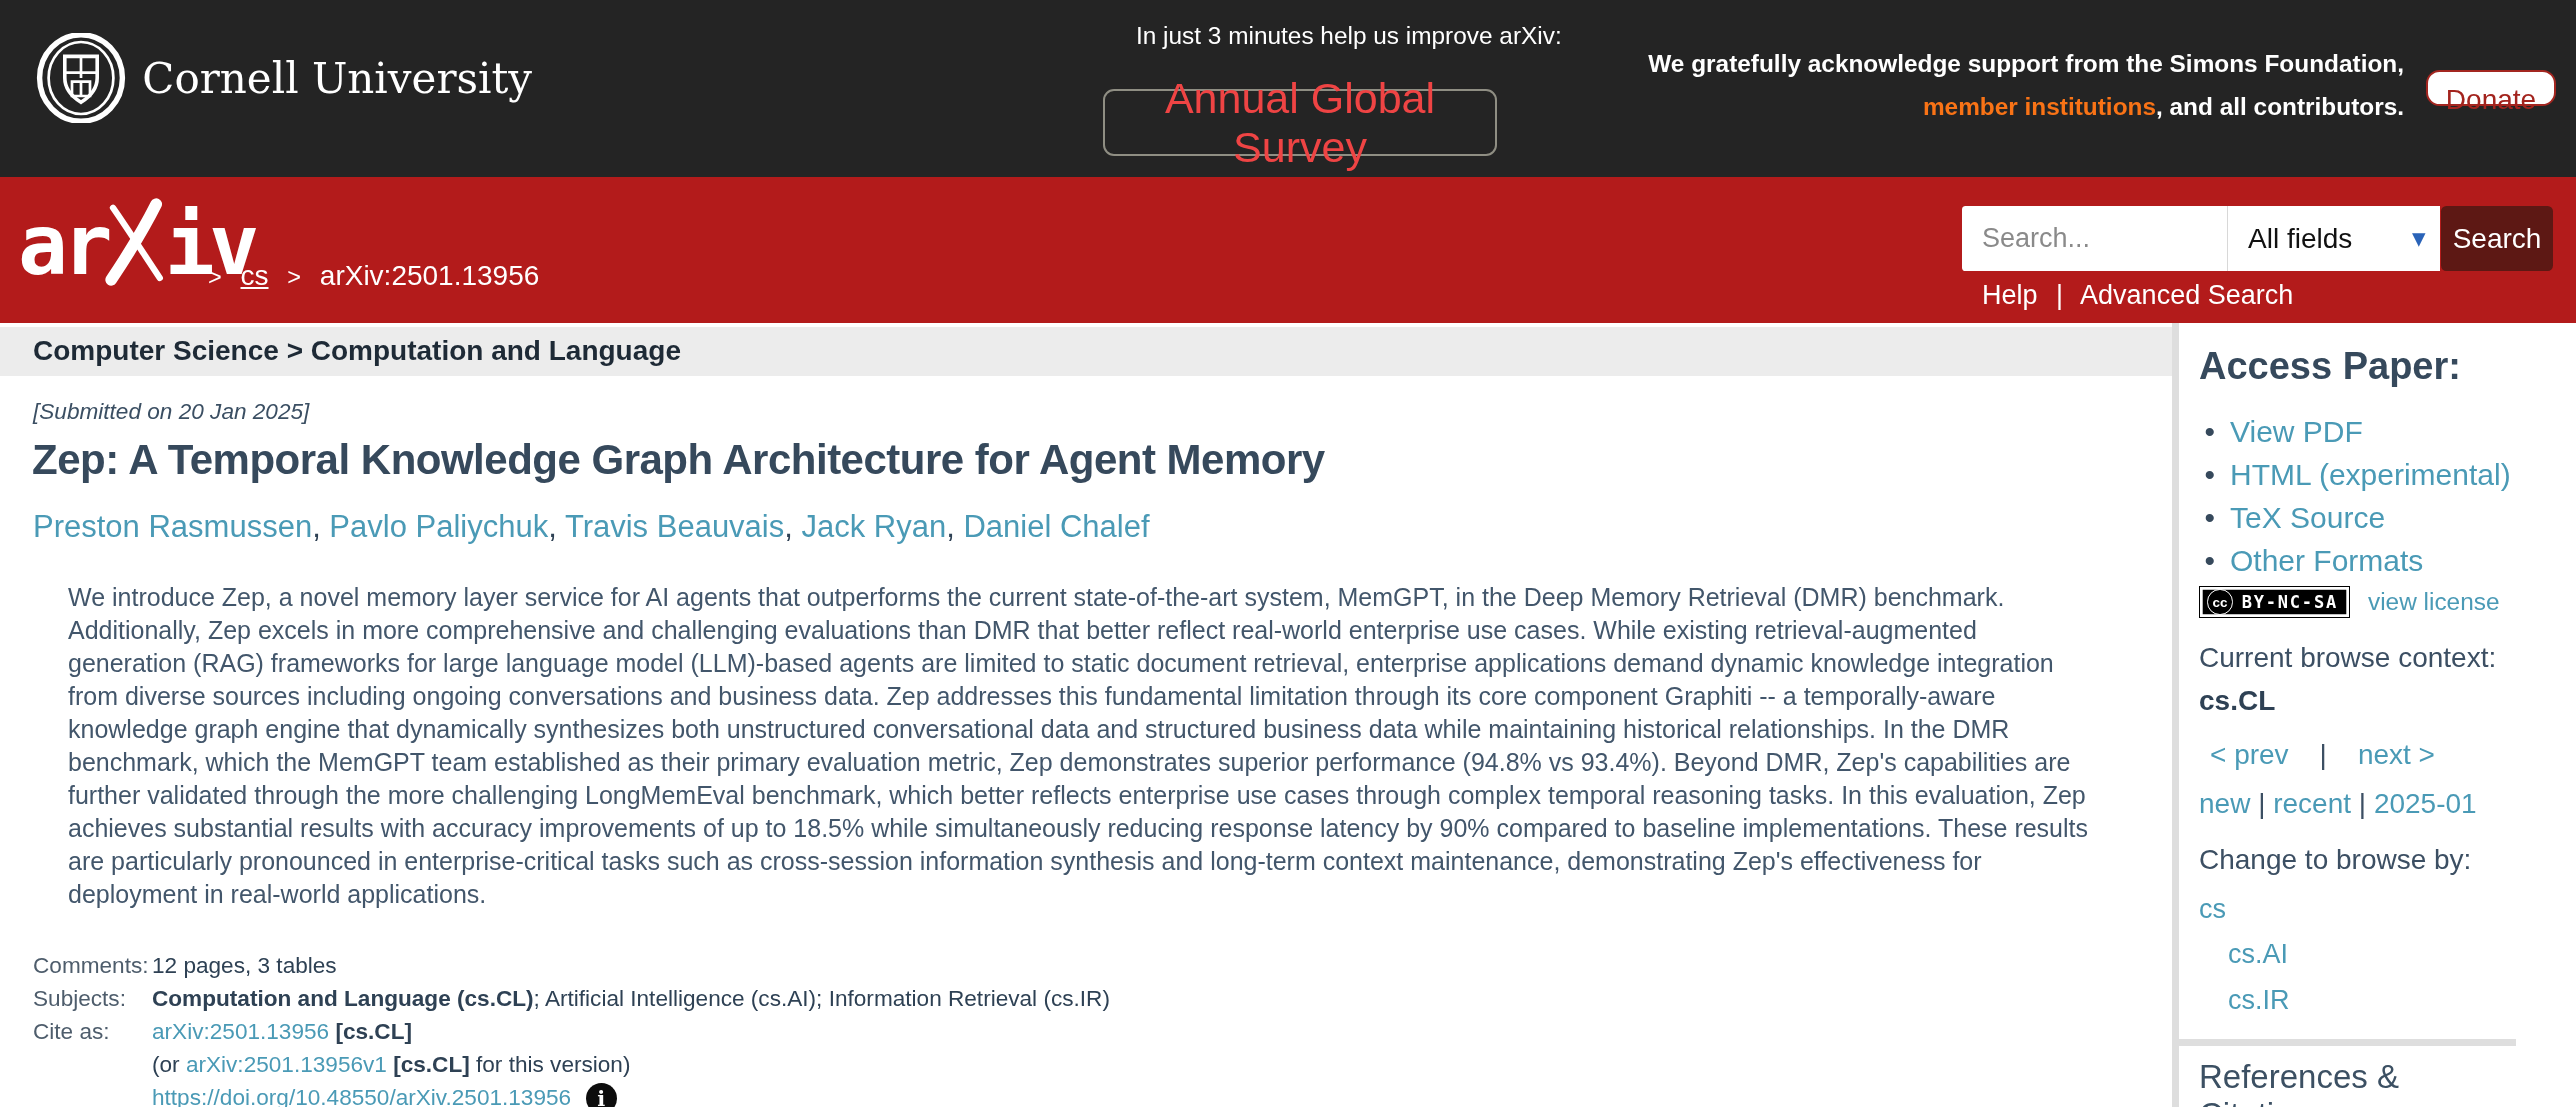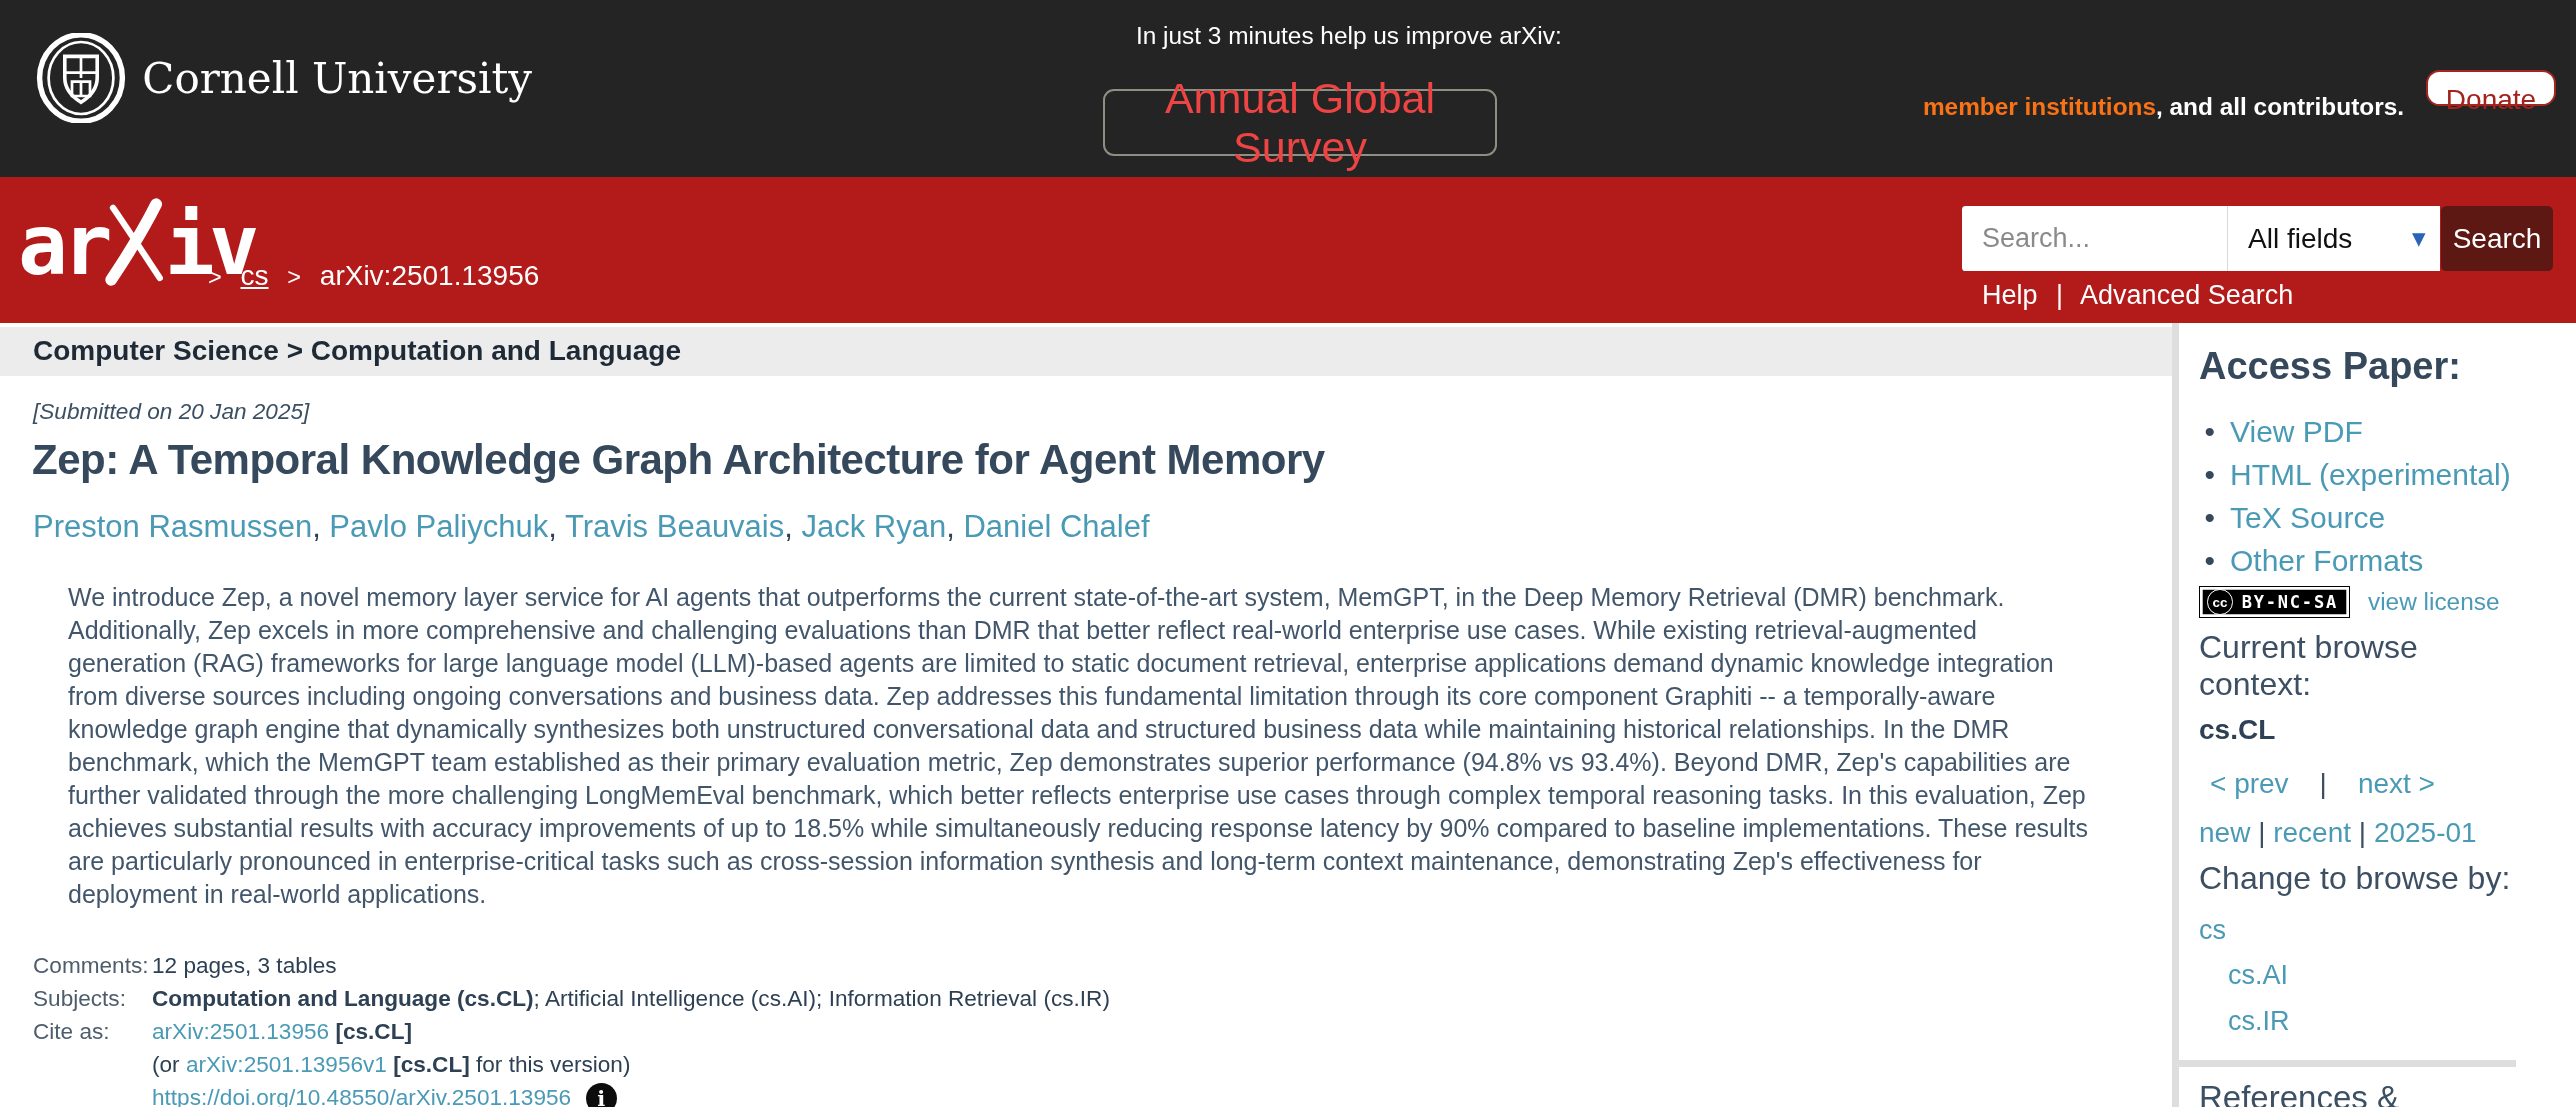--- a/index.html
+++ b/index.html
@@ -82,21 +82,21 @@
   ul.bullets li::before{content:"\2022";position:absolute;left:5.4px;color:#36495c;}
   #sidebar a{color:#4a9ab6;text-decoration:none;cursor:pointer;}
   .license-row{margin-top:3.6px;display:flex;align-items:center;gap:18px;}
   .cc-badge{display:flex;align-items:center;gap:9px;background:#000;border:1.8px solid #000;
             box-shadow:inset 0 0 0 2.7px #fff;padding:2.7px 11px 2.7px 7.2px;cursor:pointer;}
   .cc-circ{display:inline-flex;align-items:center;justify-content:center;width:23.5px;height:23.5px;
            border:1.8px solid #fff;border-radius:50%;color:#fff;font-size:13.5px;font-weight:bold;}
   .cc-text{color:#fff;font-family:"DejaVu Sans Mono",monospace;font-size:17px;
            font-weight:bold;letter-spacing:1.8px;}
   .view-license{font-size:24.4px;}
-  .side-label{margin-top:11px;font-size:32px;color:#3c4f63;}
+  .side-label{margin-top:24px;font-size:28px;color:#3c4f63;}
   .browse-ctx{margin-top:11px;font-size:28px;font-weight:bold;color:#2e4154;}
   .prevnext{margin-top:22px;font-size:28px;padding-left:11px;}
   .prevnext .pipe{color:#3c4f63;margin:0 31px;}
   .navlinks{margin-top:16.3px;font-size:28px;}
   .navitem:not(:last-child)::after{content:" | ";color:#3c4f63;}
   .bb{display:block;font-size:27px;}
   .bb-cs{margin-top:18px;}
   .bb-sub{margin-top:14.5px;margin-left:29px;}
   .hdivider{height:6.3px;background:#dedede;margin:23.5px 0 0 -20px;}
   .refs-title{margin-top:12.6px;font-size:33px;color:#3c5063;}
@@ -114,21 +114,21 @@
         <path d="M32 26 h36 v24 c0 14 -10 22 -18 27 c-8 -5 -18 -13 -18 -27 z" fill="none" stroke="#fff" stroke-width="4"></path>
         <line x1="50" y1="26" x2="50" y2="50" stroke="#fff" stroke-width="3"></line>
         <line x1="32" y1="44" x2="68" y2="44" stroke="#fff" stroke-width="3"></line>
         <path d="M40 54 h20 v16 h-20 z M50 54 v16" fill="none" stroke="#fff" stroke-width="3"></path>
       </svg>
       <span class="cornell-name">Cornell University</span>
     </div>
     <div class="survey-prompt">In just 3 minutes help us improve arXiv:</div>
     <button class="survey-btn">Annual Global Survey</button>
     <div class="support">
-      <br>
+      <span>We gratefully acknowledge support from the Simons Foundation,</span><br>
       <a>member institutions</a><span>, and all contributors.</span>
     </div>
     <button class="donate-btn">
       <span class="donate-label">Donate</span>
     </button>
   </div>
 
   <div id="redbar">
     <div class="arxiv-logo">
       <span class="lt">ar</span>

